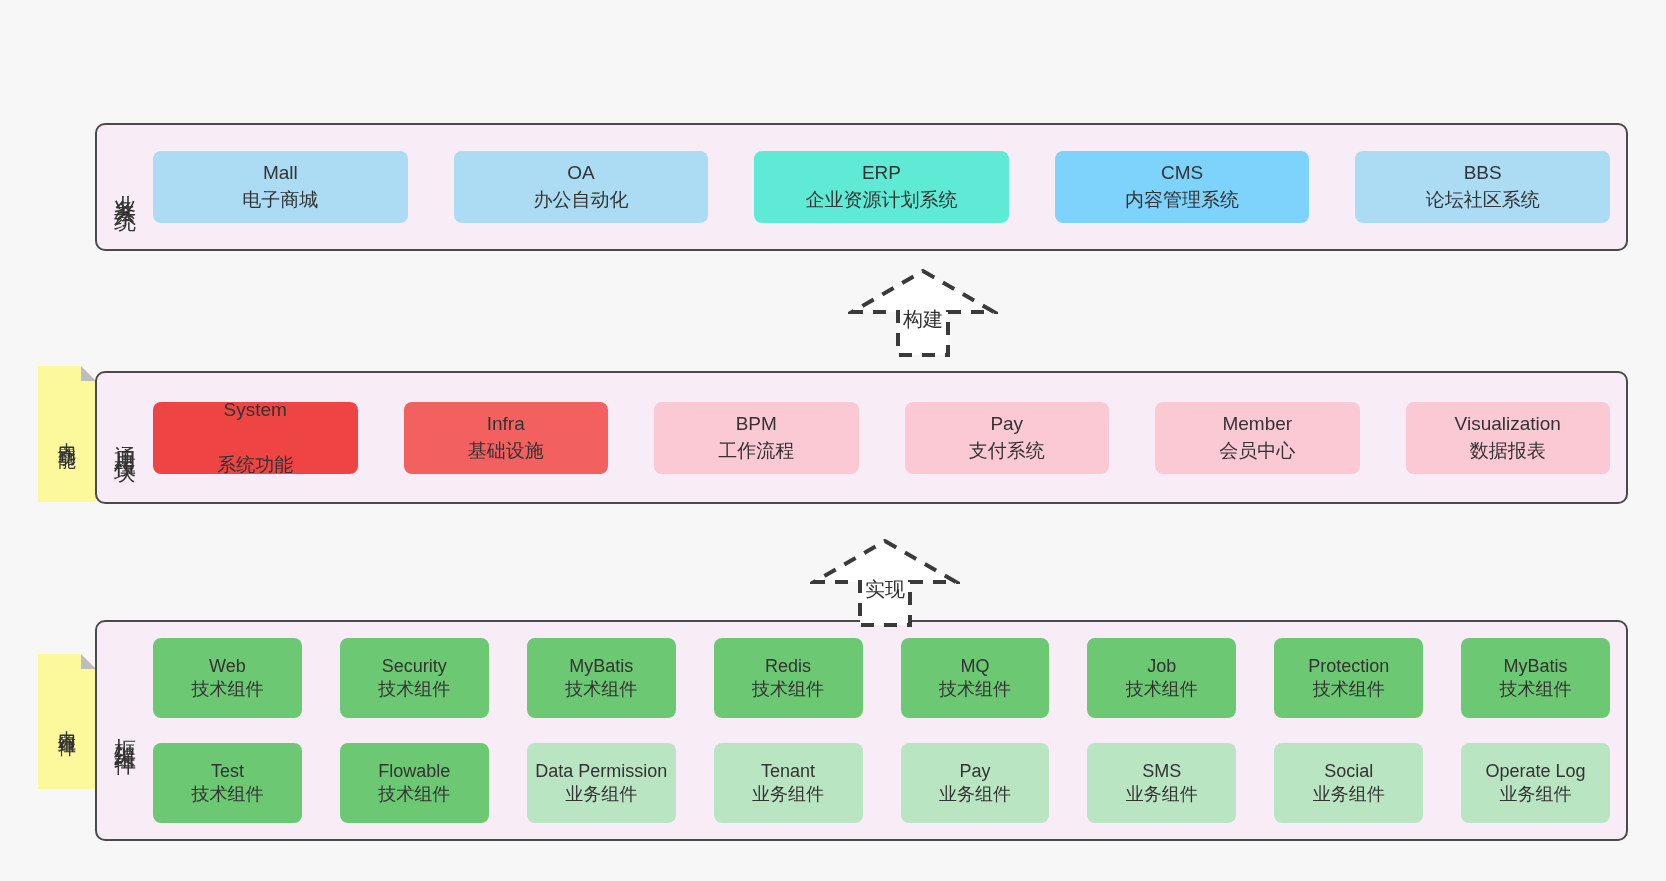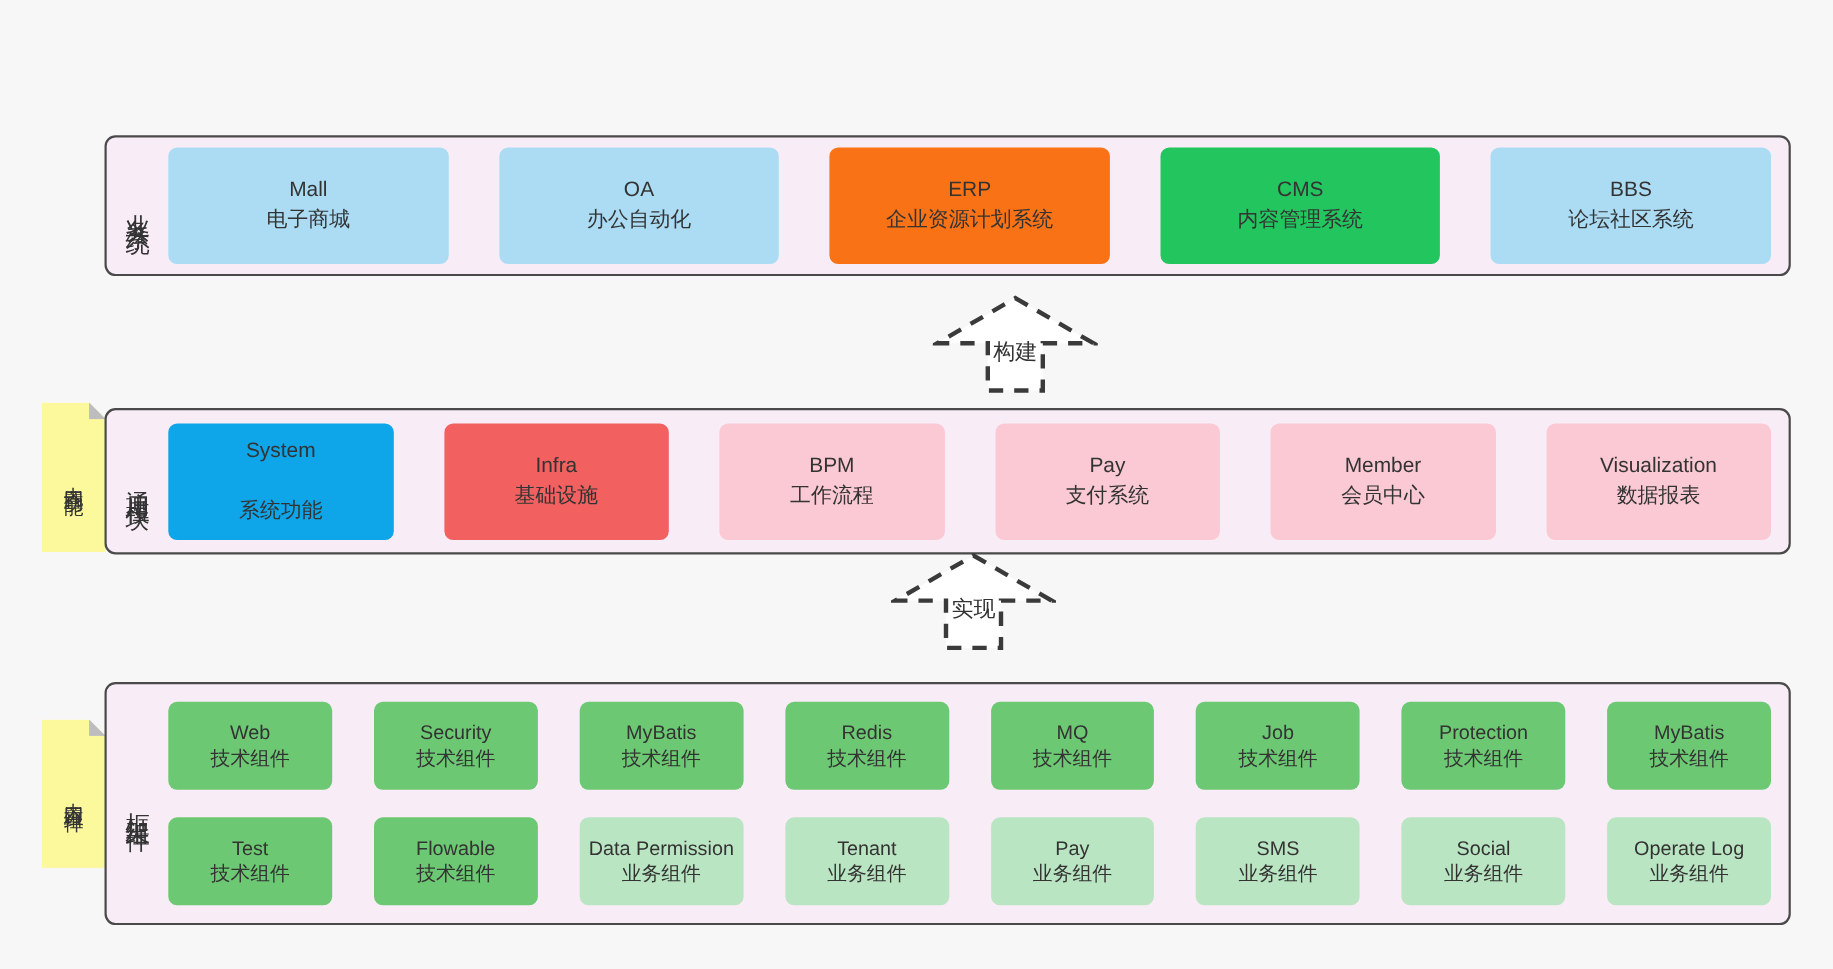--- a/index.html
+++ b/index.html
@@ -29,42 +29,42 @@
   .boxes{
     flex:1;display:flex;align-items:center;gap:46px;
     padding:0 16px 0 0;box-sizing:border-box;
   }
   .boxcol{
     flex:1;display:flex;flex-direction:column;justify-content:center;
     gap:25px;padding:0 16px 0 0;box-sizing:border-box;
   }
   .boxrow{display:flex;gap:38px;}
   .box{
-    flex:1;height:106px;border-radius:8px;
+    flex:1;height:72px;border-radius:8px;
     display:flex;flex-direction:column;align-items:center;justify-content:center;
     text-align:center;font-size:19px;line-height:1.4;color:#333;
     padding:2px 6px;box-sizing:border-box;
   }
   #layer-framework .box{height:80px;font-size:18px;line-height:1.28;}
   .tab{
     position:absolute;left:38px;width:58px;z-index:1;
     background:#fbf99c;
     clip-path:polygon(0 0,calc(100% - 15px) 0,100% 15px,100% 100%,0 100%);
     display:flex;align-items:center;justify-content:center;
   }
   #tab-common{top:366px;height:136px;}
   #tab-framework{top:654px;height:135px;}
   .tab .fold{
     position:absolute;top:0;right:0;width:15px;height:15px;
     background:#bdbdbd;
   }
   .tab .vlabel{font-size:18px;letter-spacing:3px;}
   .arrow{position:absolute;z-index:3;}
   #arrow-build{left:848px;top:268px;}
-  #arrow-implement{left:810px;top:502px;}
+  #arrow-implement{left:810px;top:538px;}
   .arrow svg{display:block;}
   .arrow text{
     font-family:"Liberation Sans",sans-serif;
     font-size:20px;fill:#333;
   }
 </style>
 </head>
 <body>
 
 <div class="layer" id="layer-business">
@@ -73,25 +73,25 @@
   </div>
   <div class="boxes" id="boxes-business">
       <div class="box" style="background: rgb(171, 220, 244);">
         <div>Mall</div>
         <div>电子商城</div>
       </div>
       <div class="box" style="background: rgb(171, 220, 244);">
         <div>OA</div>
         <div>办公自动化</div>
       </div>
-      <div class="box" style="background: #f97316; text-align: right;">
+      <div class="box" style="background: #5eead4; text-align: right;">
         <div>ERP</div>
         <div>企业资源计划系统</div>
       </div>
-      <div class="box" style="background: #22c55e;">
+      <div class="box" style="background: #7dd3fc;">
         <div>CMS</div>
         <div>内容管理系统</div>
       </div>
       <div class="box" style="background: rgb(171, 220, 244);">
         <div>BBS</div>
         <div>论坛社区系统</div>
       </div>
     </div>
 </div>
 
@@ -105,21 +105,21 @@
 <div class="tab" id="tab-common">
   <div class="fold"></div>
   <div class="vlabel">内置功能</div>
 </div>
 
 <div class="layer" id="layer-common">
   <div class="vlabel-wrap">
     <div class="vlabel">通用模块</div>
   </div>
   <div class="boxes" id="boxes-common">
-      <div class="box" style="background: #0ea5e9; gap: 28px;">
+      <div class="box" style="background: #ef4444; gap: 28px;">
         <div>System</div>
         <div>系统功能</div>
       </div>
       <div class="box" style="background: rgb(242, 96, 96);">
         <div>Infra</div>
         <div>基础设施</div>
       </div>
       <div class="box" style="background: rgb(251, 201, 212);">
         <div>BPM</div>
         <div>工作流程</div>

